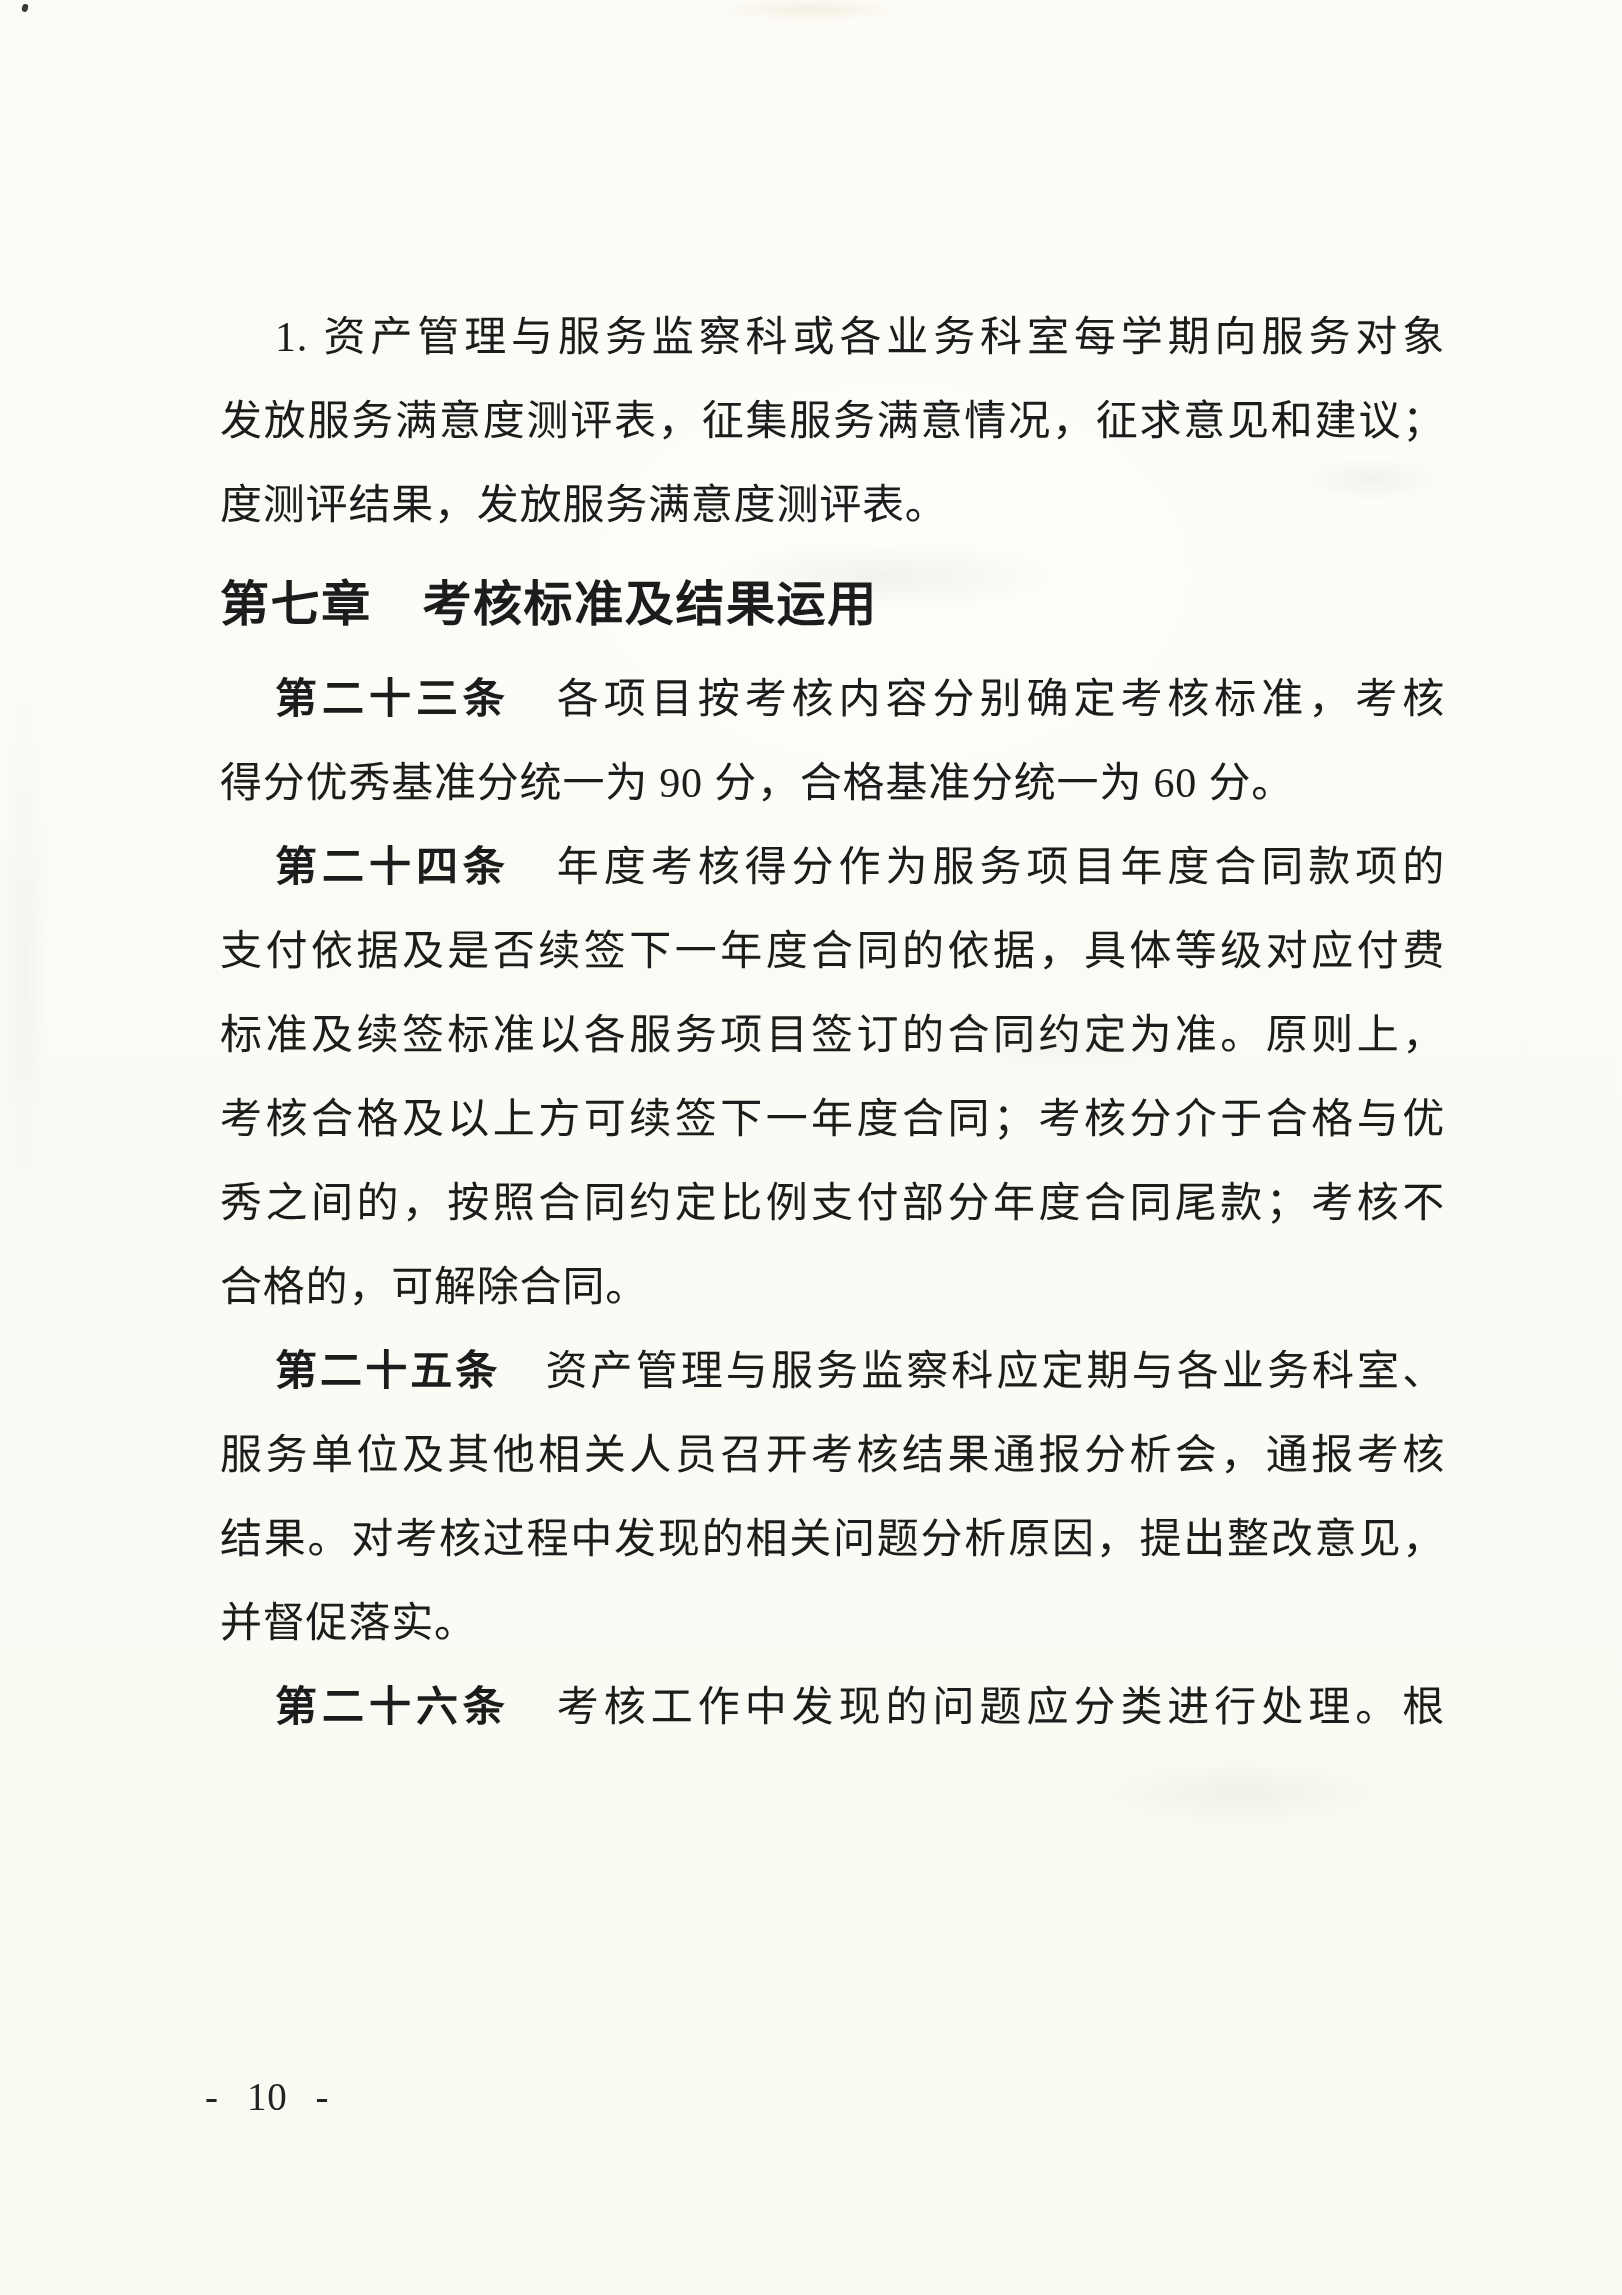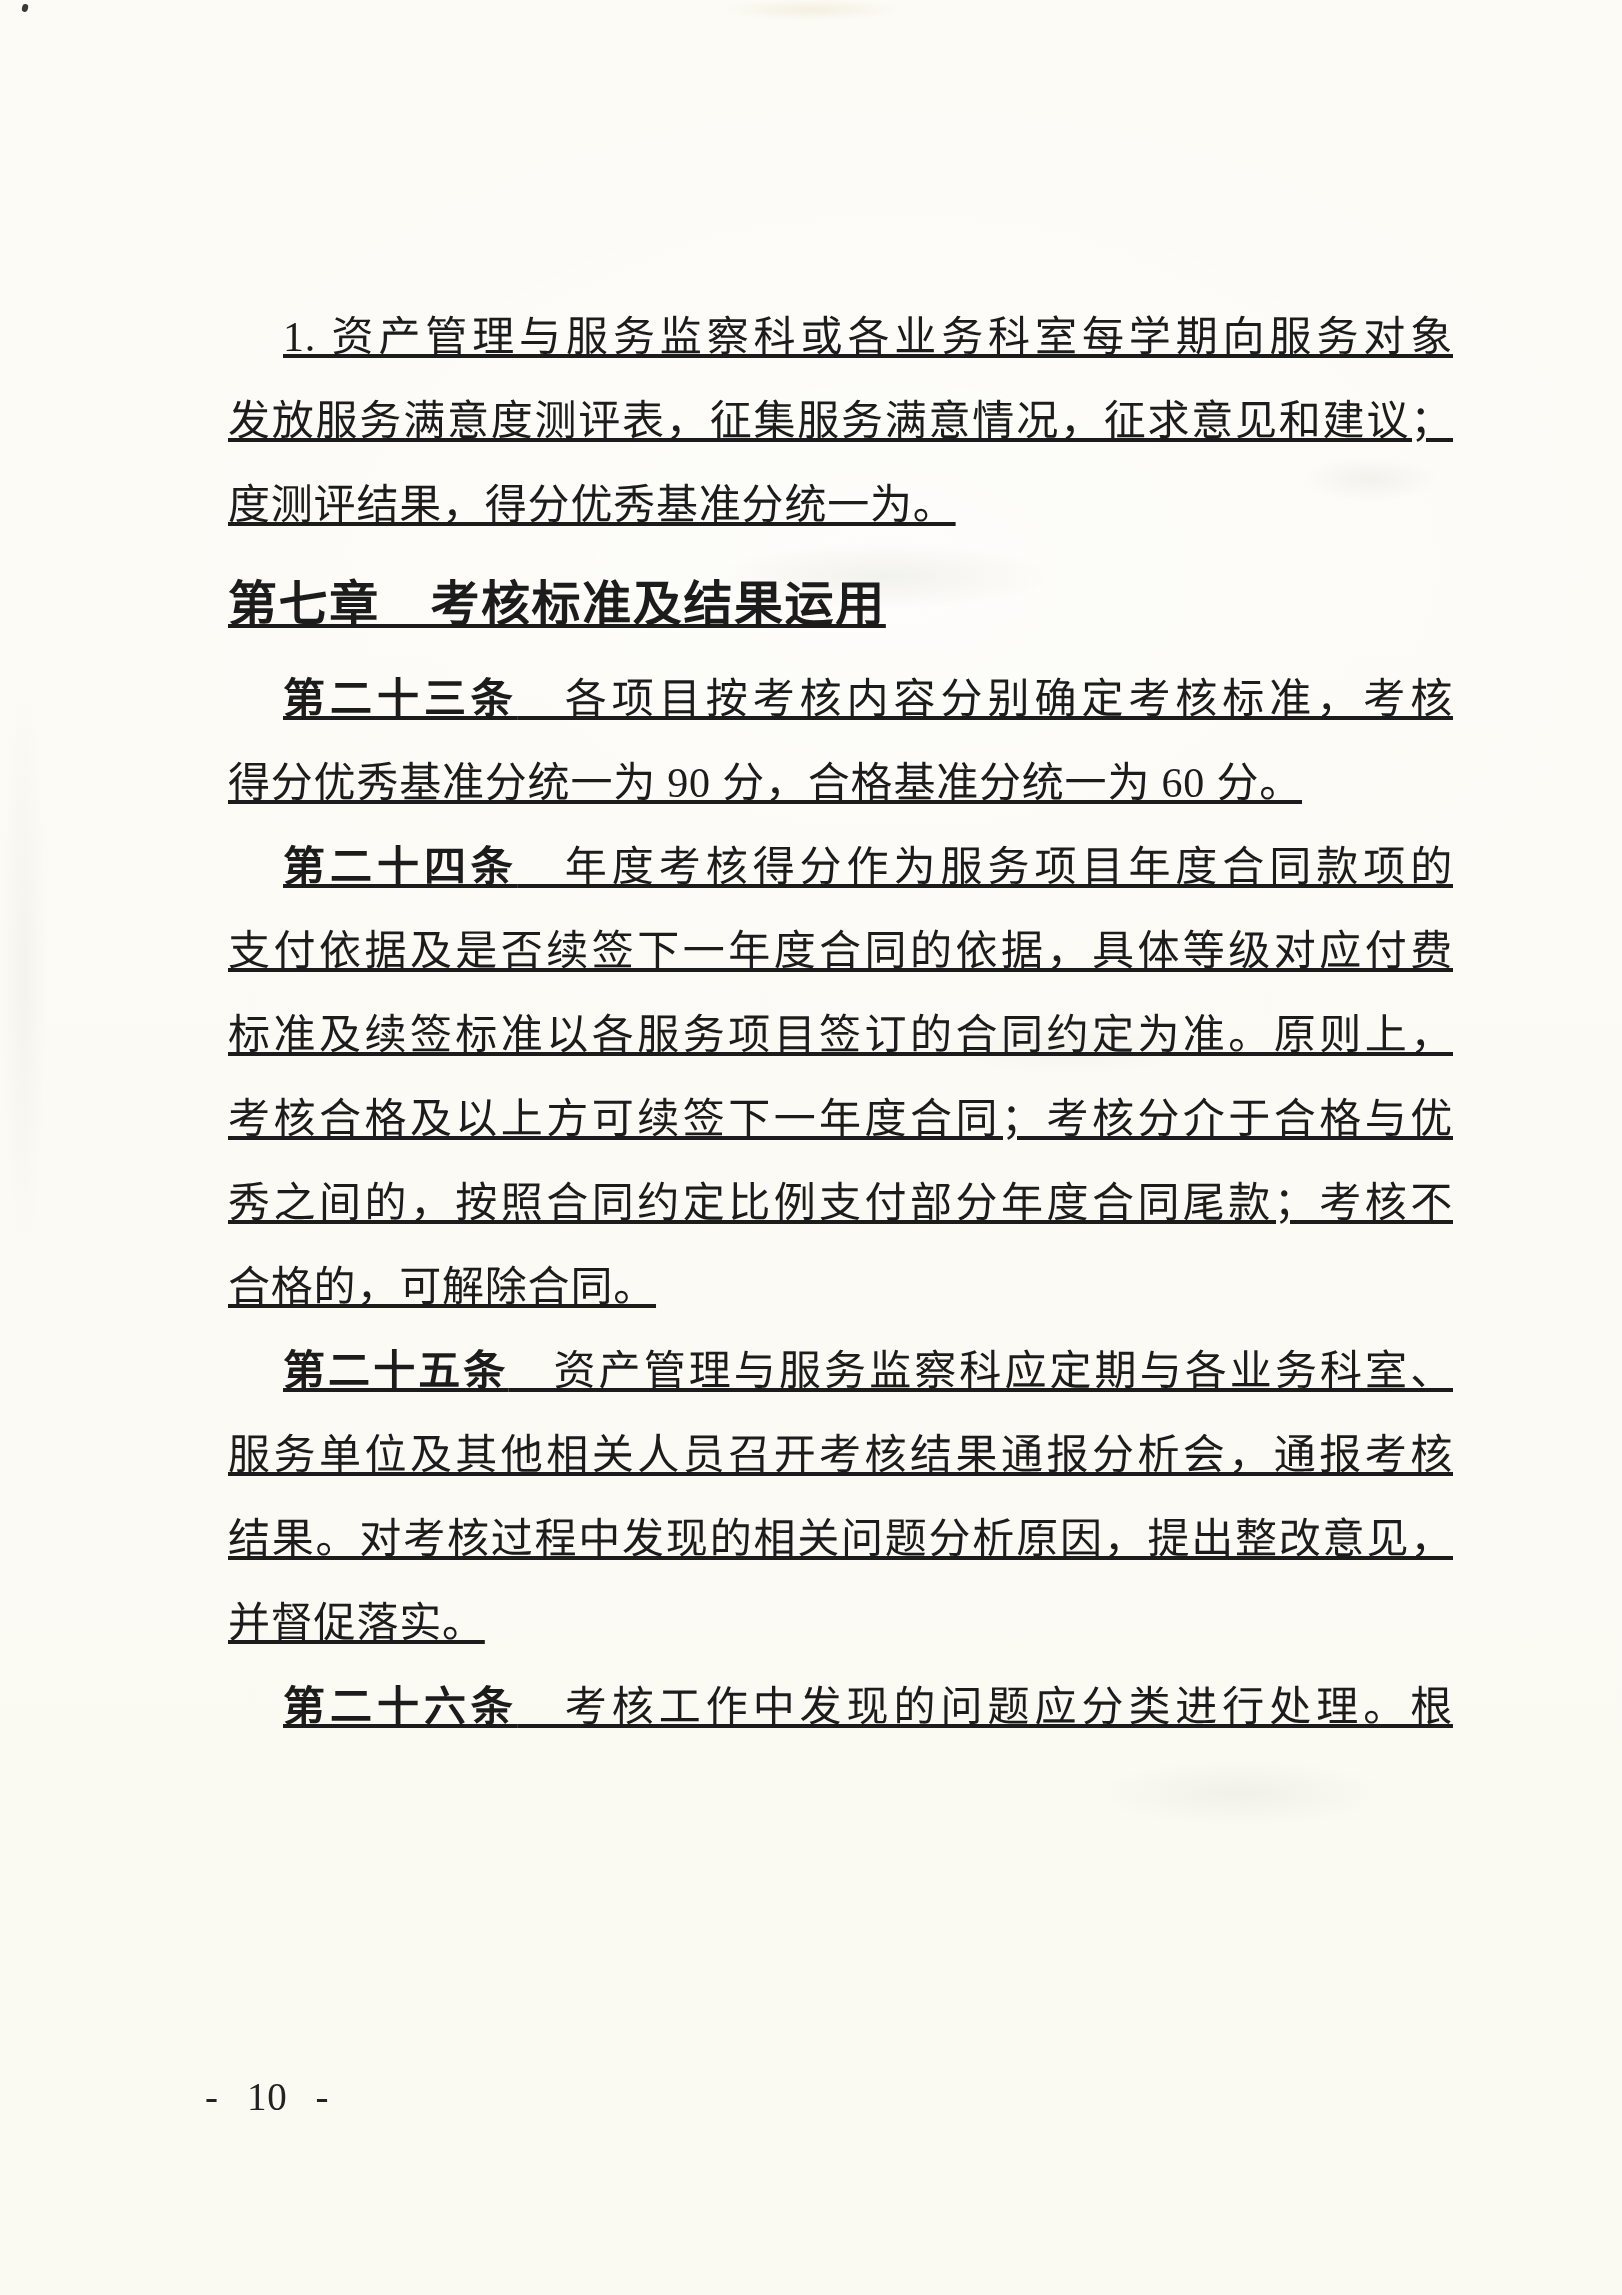--- a/index.html
+++ b/index.html
@@ -33,24 +33,23 @@
     position: absolute;
     left: 22px; top: 4px;
     width: 5.7px; height: 8px;
     background: #3a3a38;
     border-radius: 50% 40% 55% 45%;
     transform: rotate(12deg);
   }
 
   .content {
     position: absolute;
-    left: 228px;
+    left: 220px;
     top: 295px;
     width: 1225px;
-    text-decoration: underline;
   }
 
   .paragraph { margin: 0; }
 
   .line {
     font-size: 42px;
     line-height: 84px;
     height: 84px;
     letter-spacing: 0.8px;
     text-align: left;
@@ -95,21 +94,21 @@
 <div class="page">
   <div class="scan-noise"></div>
   <div class="speck"></div>
 
   <main class="content">
       <div class="paragraph">
         <div class="line indent justify"><span class="regular">1. 资产管理与服务监察科或各业务科室每学期向服务对象</span></div>
         <div class="line justify"><span class="regular">发放服务满意度测评表，征集服务满意情况，征求意见和建议；</span></div>
       </div>
       <div class="paragraph">
-        <div class="line"><span class="regular">度测评结果，得分优秀基准分统一为。</span></div>
+        <div class="line"><span class="regular">度测评结果，发放服务满意度测评表。</span></div>
       </div>
       <div class="heading">第七章　考核标准及结果运用</div>
       <div class="paragraph">
         <div class="line indent justify"><span class="bold">第二十三条</span><span class="regular">　各项目按考核内容分别确定考核标准，考核</span></div>
         <div class="line"><span class="regular">得分优秀基准分统一为 90 分，合格基准分统一为 60 分。</span></div>
       </div>
       <div class="paragraph">
         <div class="line indent justify"><span class="bold">第二十四条</span><span class="regular">　年度考核得分作为服务项目年度合同款项的</span></div>
         <div class="line justify"><span class="regular">支付依据及是否续签下一年度合同的依据，具体等级对应付费</span></div>
         <div class="line justify"><span class="regular">标准及续签标准以各服务项目签订的合同约定为准。原则上，</span></div>

